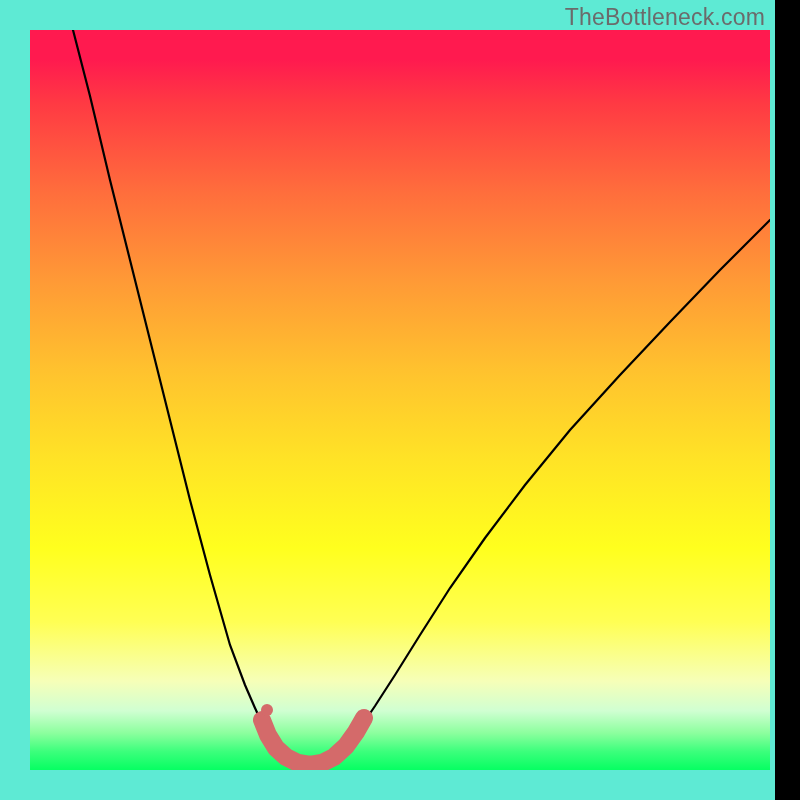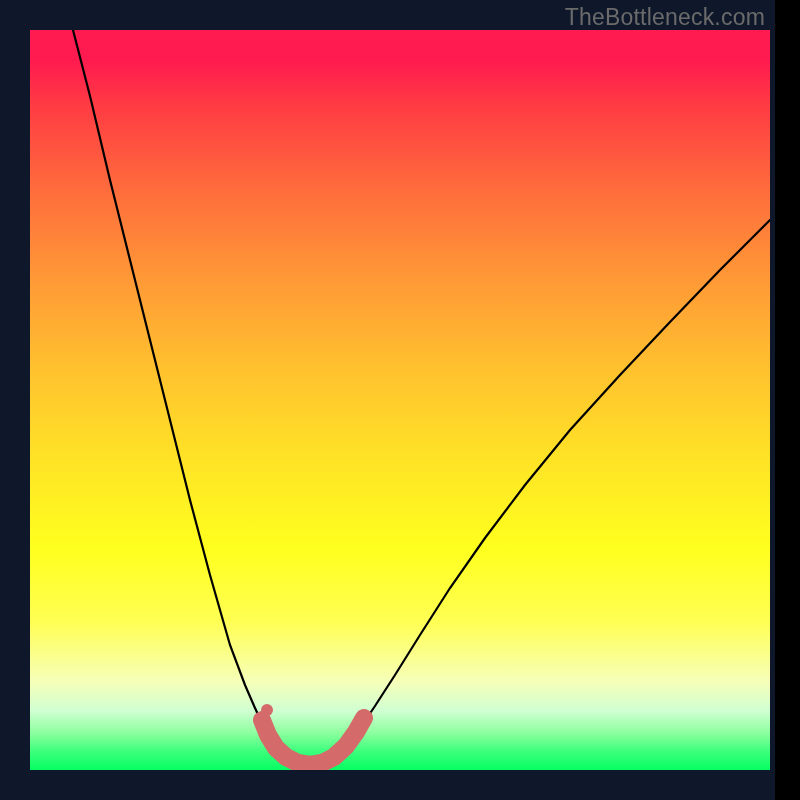--- a/index.html
+++ b/index.html
@@ -8,21 +8,21 @@
     width: 800px;
     height: 800px;
     overflow: hidden;
     background: #000;
     font-family: Arial, Helvetica, sans-serif;
   }
   .frame {
     position: absolute;
     left: 0; top: 0;
     width: 775px; height: 800px;
-    background: #0f172a;
+    background: #5eead4;
   }
   .plot-area {
     position: absolute;
     left: 30px;
     top: 30px;
     width: 740px;
     height: 740px;
     overflow: hidden;
   }
   .gradient-bg {

